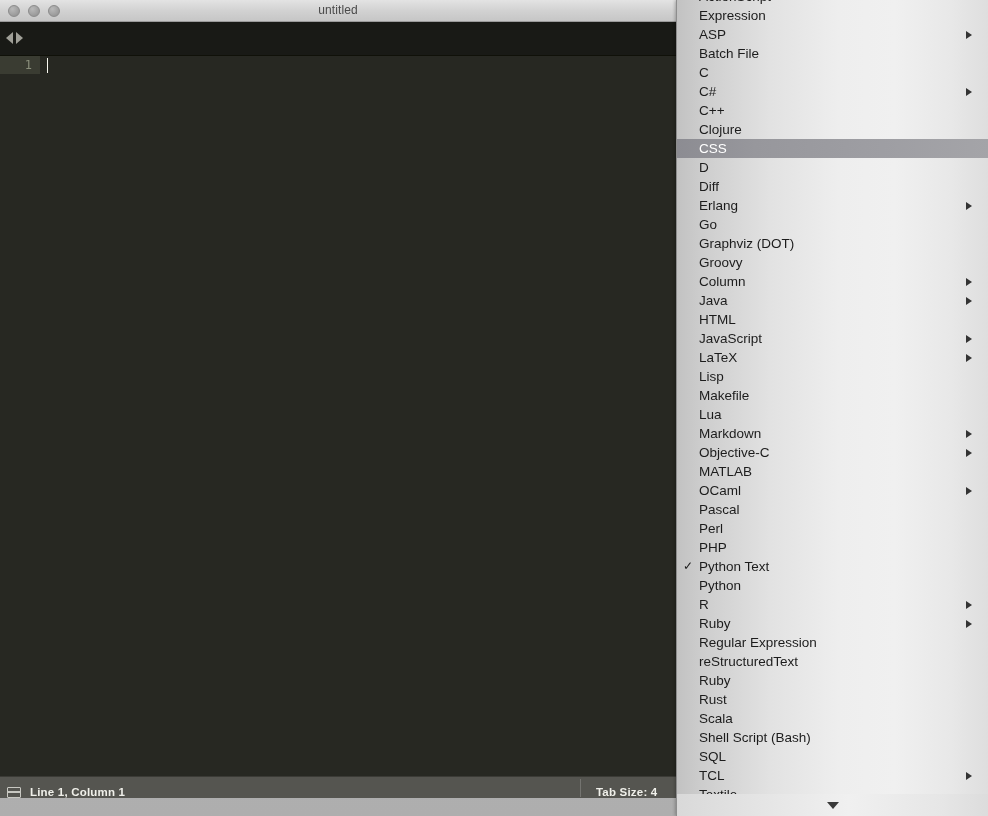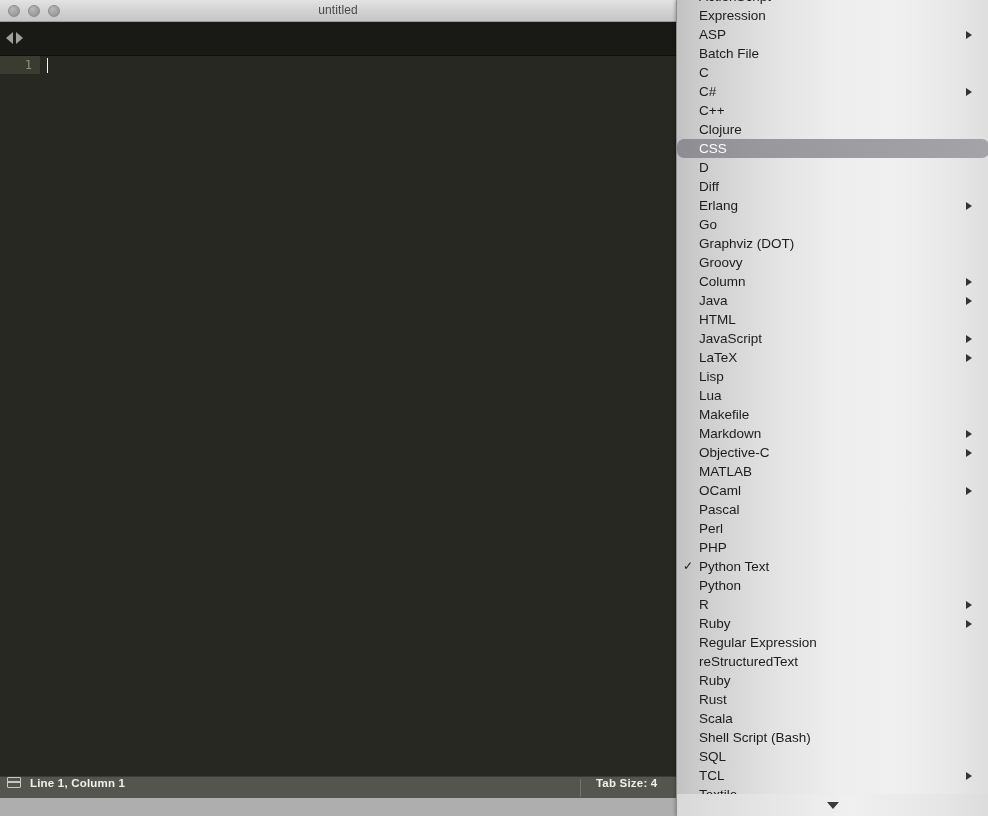--- a/index.html
+++ b/index.html
@@ -128,21 +128,21 @@
   
   #status-bar {
     position: absolute;
     left: 0; bottom: 0;
     width: 676px;
     height: 22px;
     background: #555550;
     border-top: 1px solid #3b3b36;
     box-sizing: border-box;
     display: flex;
-    align-items: flex-start;
+    align-items: flex-end;
     font-size: 11.5px;
     color: #f0f0ea;
     margin-top: 20px;
   }
   #panel-toggle-icon {
     margin-left: 7px;
     width: 14px; height: 11px;
     border: 1.5px solid #c8c8c2;
     border-radius: 1px;
     box-sizing: border-box;
@@ -207,21 +207,20 @@
     white-space: nowrap;
   }
   .menu-item .label {
     position: absolute;
     left: 22px;
     top: 0;
   }
   .menu-item.selected {
     background: linear-gradient(90deg,
       #8c8c92 0%, #97979c 25%, #9d9da2 60%, #a4a4a8 100%);
-    border-radius: 7px;
   }
   .menu-item.selected .label { color: #ffffff; }
   .menu-item .check {
     position: absolute;
     left: 6px; top: 0;
     font-size: 12px;
     color: #1c1c1c;
   }
   .menu-item .submenu-arrow {
     position: absolute;
@@ -356,24 +355,24 @@
         <span class="submenu-arrow"></span>
       </div>
       <div class="menu-item">
         <span class="label">LaTeX</span>
         <span class="submenu-arrow"></span>
       </div>
       <div class="menu-item">
         <span class="label">Lisp</span>
       </div>
       <div class="menu-item">
+        <span class="label">Makefile</span>
+      </div>
+      <div class="menu-item">
         <span class="label">Lua</span>
-      </div>
-      <div class="menu-item">
-        <span class="label">Makefile</span>
       </div>
       <div class="menu-item">
         <span class="label">Markdown</span>
         <span class="submenu-arrow"></span>
       </div>
       <div class="menu-item">
         <span class="label">Objective-C</span>
         <span class="submenu-arrow"></span>
       </div>
       <div class="menu-item">

